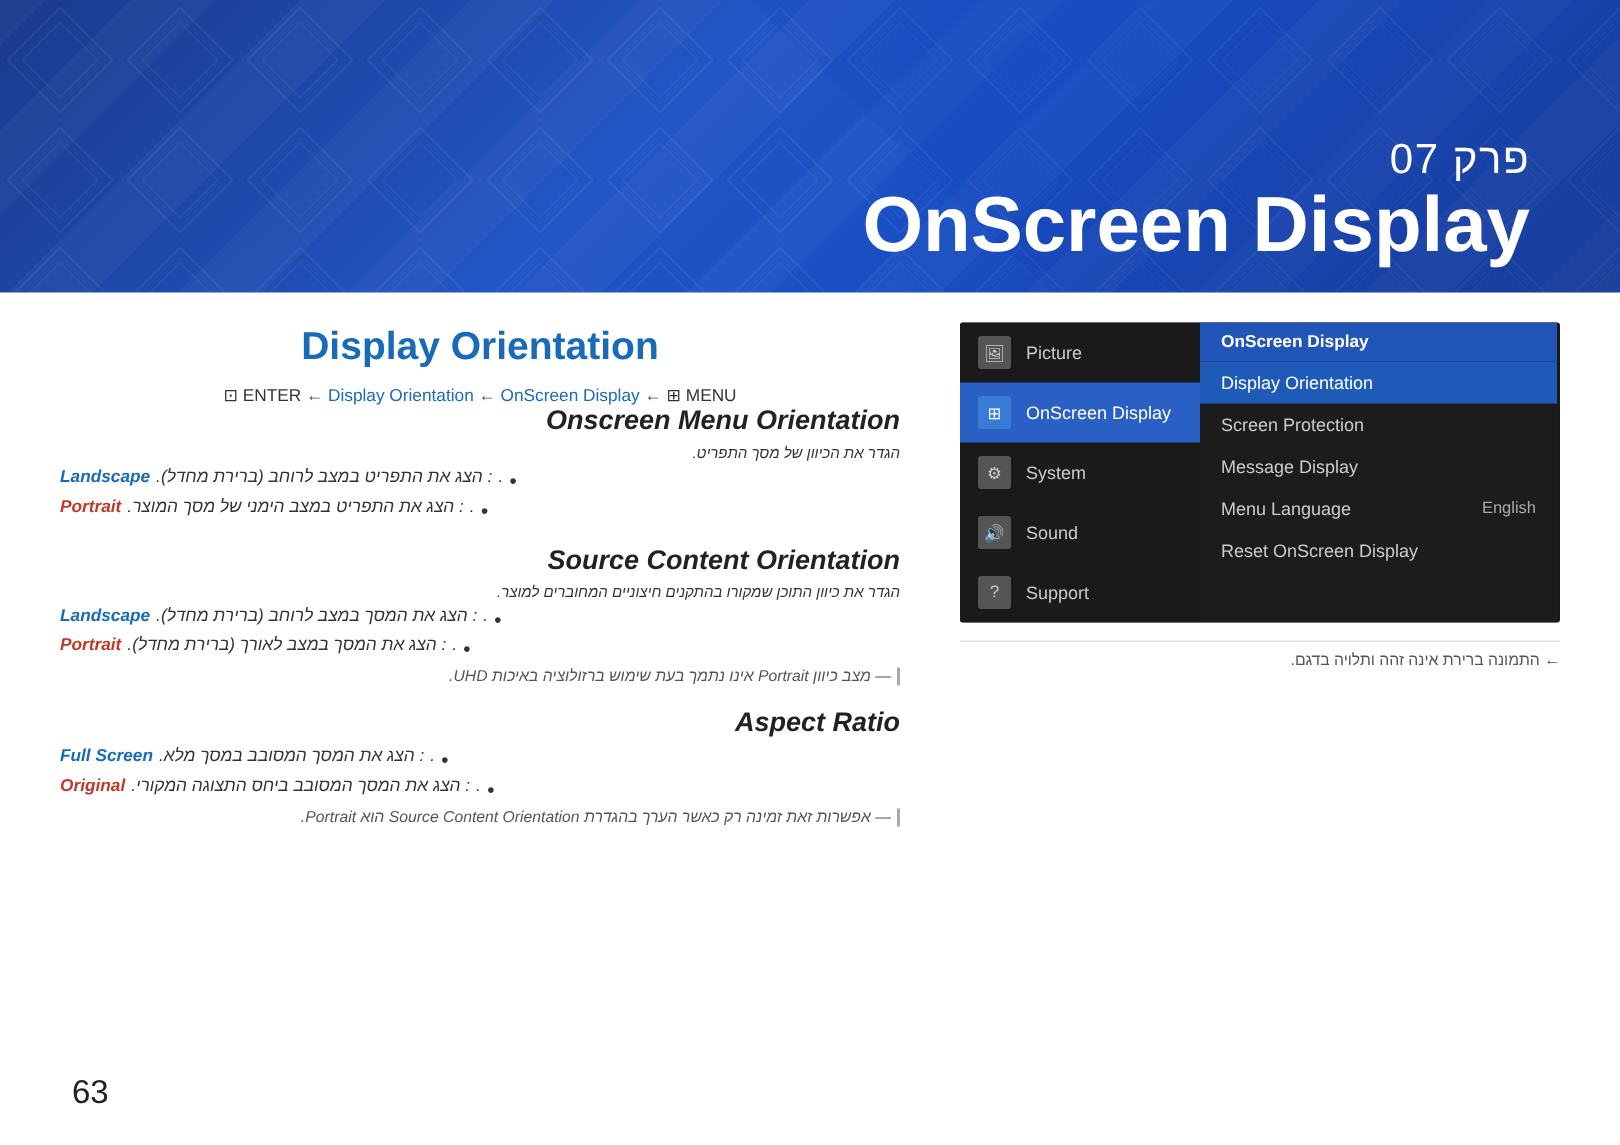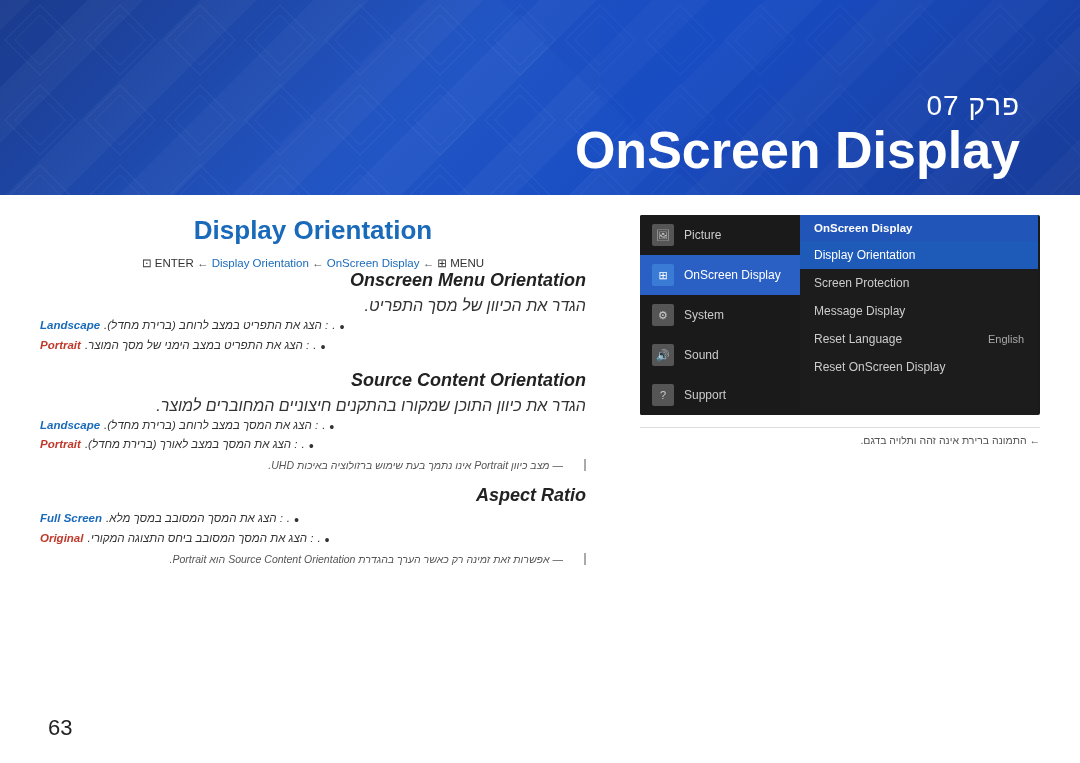--- a/index.html
+++ b/index.html
@@ -63,21 +63,21 @@
     .header-title {
       font-size: 52px;
       font-weight: 700;
       line-height: 1.1;
     }
 
     
     .main-content {
       display: flex;
       padding: 0 40px;
-      gap: 44px;
+      gap: 30px;
       margin-top: 20px;
     }
 
     
     .text-column {
       flex: 1;
       direction: rtl;
       padding-right: 10px;
     }
 
@@ -104,21 +104,21 @@
 
     .section-heading {
       font-size: 18px;
       font-weight: 700;
       color: #222;
       text-align: right;
       margin-bottom: 6px;
     }
 
     .section-desc {
-      font-size: 16px;
+      font-size: 10px;
       color: #333;
       text-align: right;
       margin-bottom: 4px;
       direction: rtl;
     }
 
     .bullet-list {
       list-style: none;
       margin-bottom: 4px;
       padding: 0;
@@ -148,21 +148,21 @@
       color: #c0392b;
       font-weight: 600;
     }
 
     .note-line {
       font-size: 10.5px;
       color: #555;
       text-align: right;
       direction: rtl;
       margin-bottom: 8px;
-      padding-right: 21px;
+      padding-right: 4px;
       border-right: 2px solid #aaa;
     }
 
     .section-block {
       margin-bottom: 14px;
       font-style: italic;
     }
 
     .page-number {
       position: absolute;
@@ -412,21 +412,21 @@
           <div class="menu-right-item selected">
             <span>Display Orientation</span>
           </div>
           <div class="menu-right-item">
             <span>Screen Protection</span>
           </div>
           <div class="menu-right-item">
             <span>Message Display</span>
           </div>
           <div class="menu-right-item">
-            <span>Reset Language</span>
+            <span>Menu Language</span>
             <span class="item-value">English</span>
           </div>
           <div class="menu-right-item">
             <span>Reset OnScreen Display</span>
           </div>
         </div>
 
       </div>
     </div>
 

